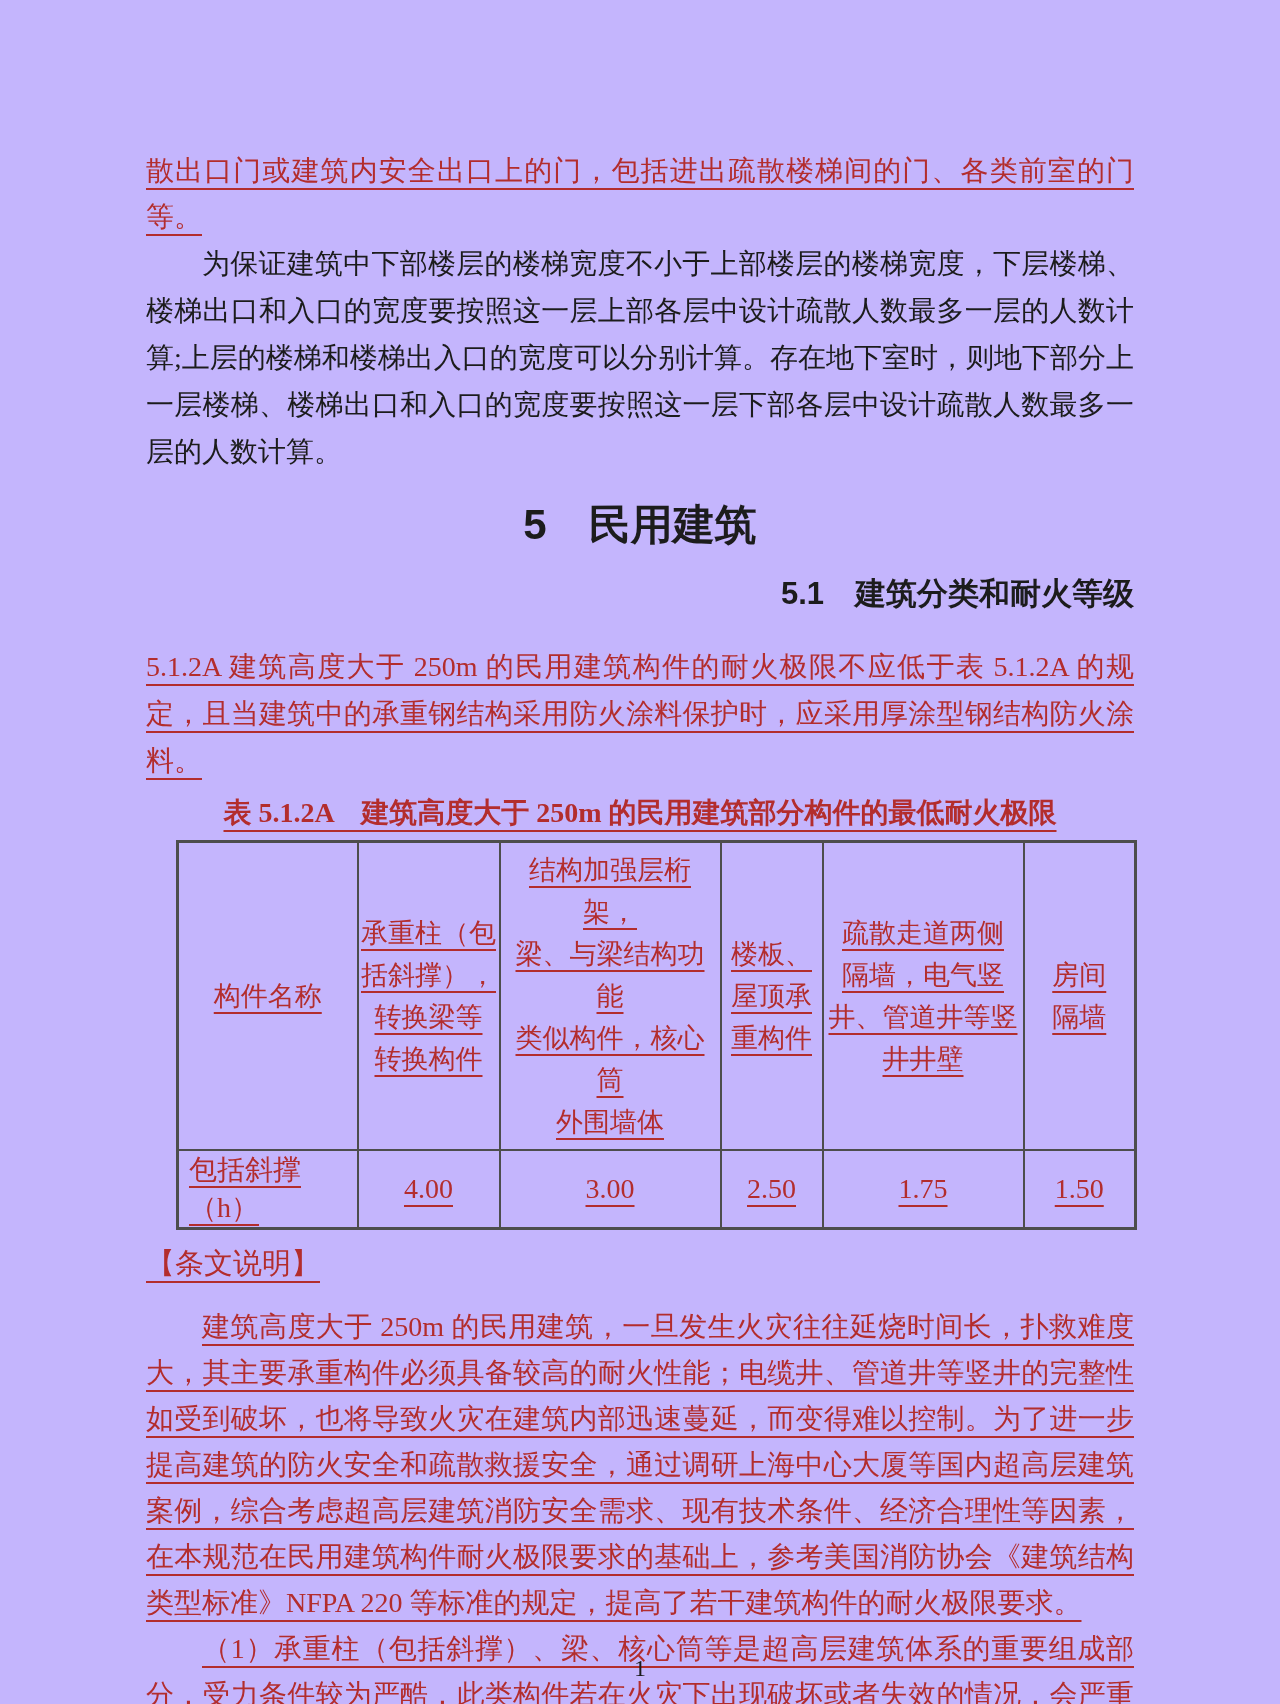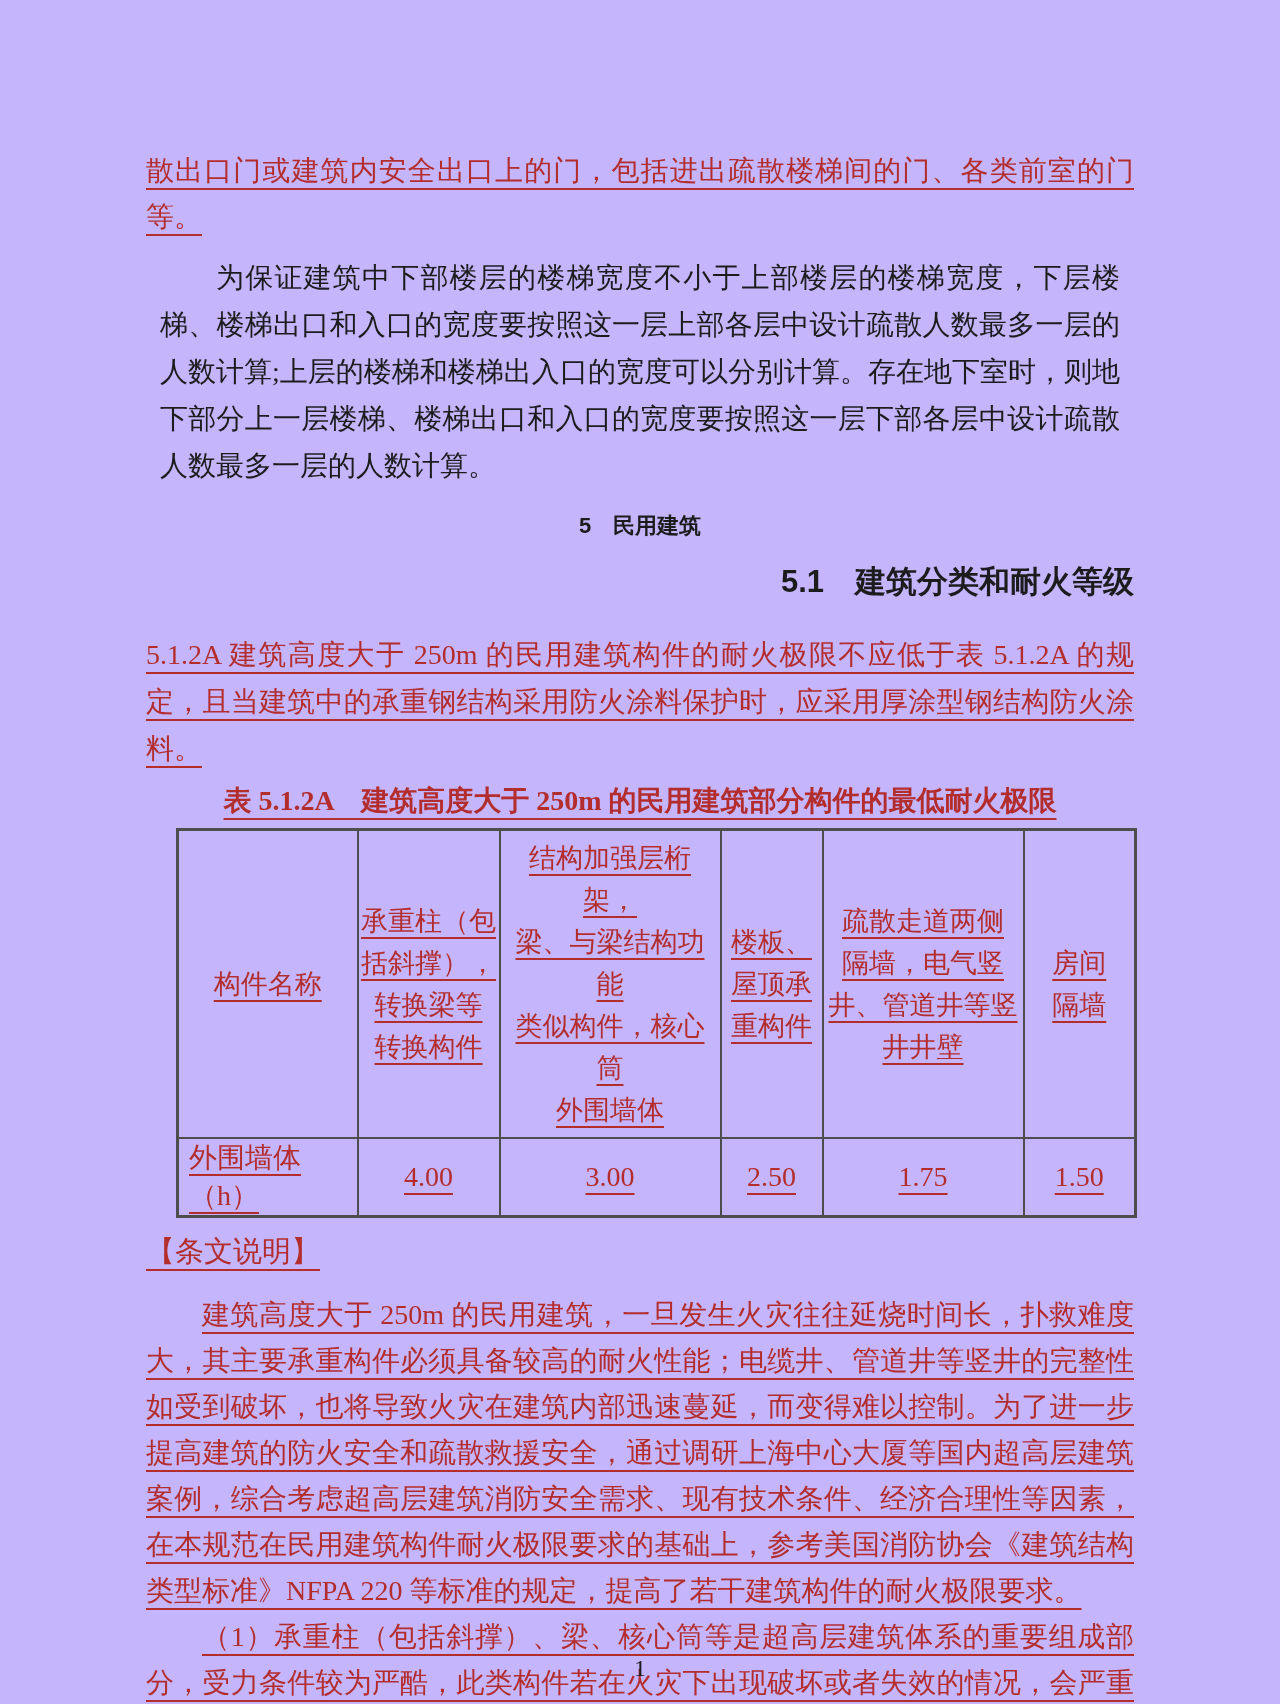--- a/index.html
+++ b/index.html
@@ -25,29 +25,29 @@
     text-underline-offset: 8px;
     text-decoration-color: var(--red, #b32d2d);
   }
   .carryover {
     margin: 0;
     font-size: 28px;
     line-height: 46px;
     text-align: justify;
   }
   .body-p {
-    margin: 14px;
+    margin: 0;
     font-size: 28px;
     line-height: 47px;
     text-align: justify;
     text-indent: 2em;
   }
   h1.chapter {
     margin: 22px 0 0 0;
-    font-size: 22px;
+    font-size: 42px;
     font-weight: bold;
     text-align: center;
     font-family: "Liberation Sans", "DejaVu Sans", sans-serif;
   }
   h2.section {
     margin: 20px 0 13px 0;
     font-size: 31px;
     font-weight: bold;
     text-align: right;
     font-family: "Liberation Sans", "DejaVu Sans", sans-serif;
@@ -165,21 +165,21 @@
         <th>疏散走道两侧
 隔墙，电气竖
 井、管道井等竖
 井井壁</th>
         <th>房间
 隔墙</th>
       </tr>
     </thead>
     <tbody>
       <tr>
-        <td class="first">外围墙体（h）</td>
+        <td class="first">包括斜撑（h）</td>
         <td>4.00</td>
         <td>3.00</td>
         <td>2.50</td>
         <td>1.75</td>
         <td>1.50</td>
       </tr>
     </tbody>
   </table>
 
   <p class="commentary-label red">【条文说明】</p>

